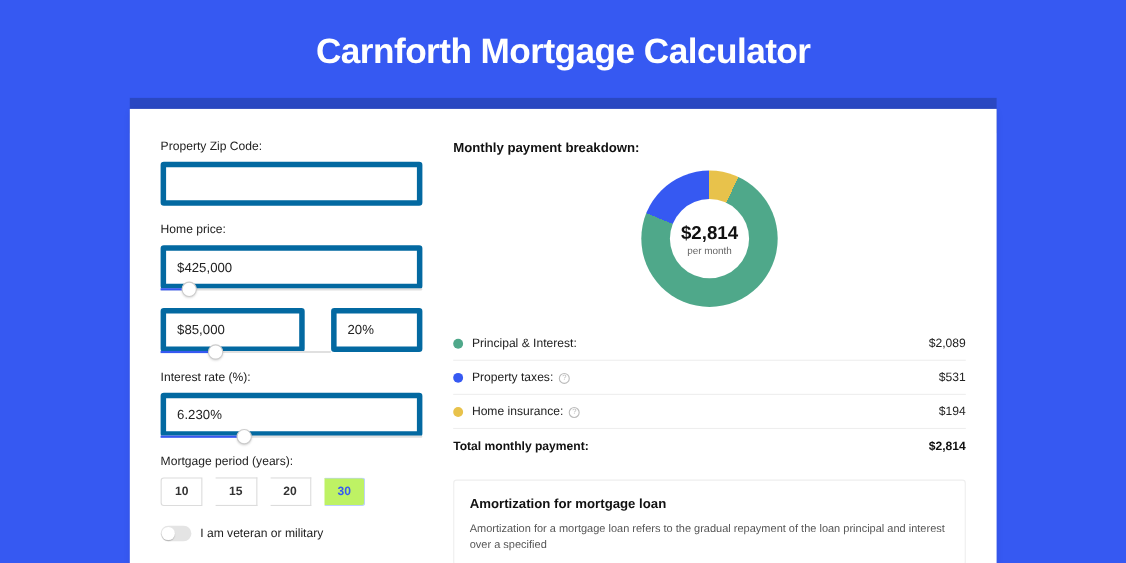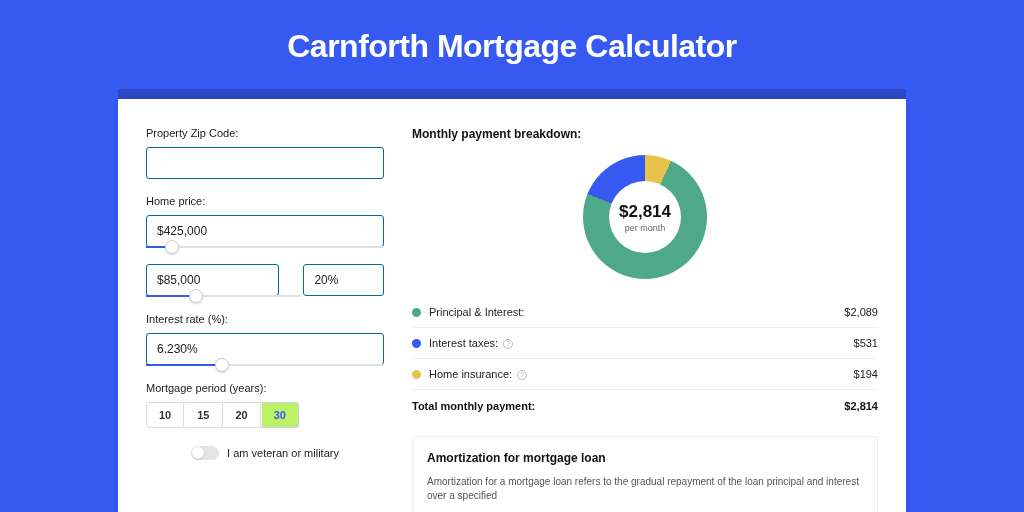--- a/index.html
+++ b/index.html
@@ -35,21 +35,21 @@
   }
   .left-col { width: 238px; flex: none; }
   .right-col { flex: 1; }
   .field-label {
     font-size: 11px;
     color: #222;
     margin-bottom: 8px;
   }
   .text-input {
     width: 100%;
-    border: 1px solid #0369a1;
+    border: 5px solid #0369a1;
     border-radius: 3px;
     padding: 8px 10px;
     font-size: 12px;
     color: #222;
     background: #fff;
   }
   .field { margin-bottom: 16px; position: relative; }
   .slider-track {
     position: relative;
     height: 2px;
@@ -70,39 +70,39 @@
     height: 14px;
     background: #fff;
     border: 1px solid #ccc;
     border-radius: 50%;
     top: -6px;
     box-shadow: 0 1px 2px rgba(0,0,0,.15);
   }
   .dp-row { display: flex; gap: 24px; }
   .dp-row .text-input:first-child { flex: 1.9; }
   .dp-row .text-input:last-child { flex: 1; }
-  .period-row { display: flex; gap: 1px; }
+  .period-row { display: flex; gap: 12px; }
   .period-btn {
     border: 1px solid #dcdcdc;
     background: #fff;
     font-size: 11px;
     font-weight: 600;
     color: #333;
     padding: 6px 12px;
     cursor: pointer;
   }
   .period-btn + .period-btn { border-left: none; }
   .period-btn:first-child { border-radius: 3px 0 0 3px; }
   .period-btn:last-child { border-radius: 0 3px 3px 0; }
   .period-btn.selected {
     background: #bef264;
     color: #3659f2;
     border-color: #bcd0ff;
   }
-  .toggle-row { display: flex; align-items: center; gap: 8px; margin-top: 18px; justify-content: center; }
+  .toggle-row { display: flex; align-items: center; gap: 8px; margin-top: 18px; }
   .toggle {
     width: 28px;
     height: 14px;
     background: #e4e4e4;
     border-radius: 8px;
     position: relative;
   }
   .toggle-knob {
     width: 12px;
     height: 12px;
@@ -274,21 +274,21 @@
     <div class="legend-row">
       <span class="legend-dot" style="background:#4fa88a"></span>
       <span class="legend-label">
         <span>Principal &amp; Interest:</span>
       </span>
       <span class="legend-value">$2,089</span>
     </div>
     <div class="legend-row">
       <span class="legend-dot" style="background:#3659f2"></span>
       <span class="legend-label">
-        <span>Interest taxes:</span>
+        <span>Property taxes:</span>
         <span class="info-icon">?</span>
       </span>
       <span class="legend-value">$531</span>
     </div>
     <div class="legend-row">
       <span class="legend-dot" style="background:#e8c24b"></span>
       <span class="legend-label">
         <span>Home insurance:</span>
         <span class="info-icon">?</span>
       </span>

